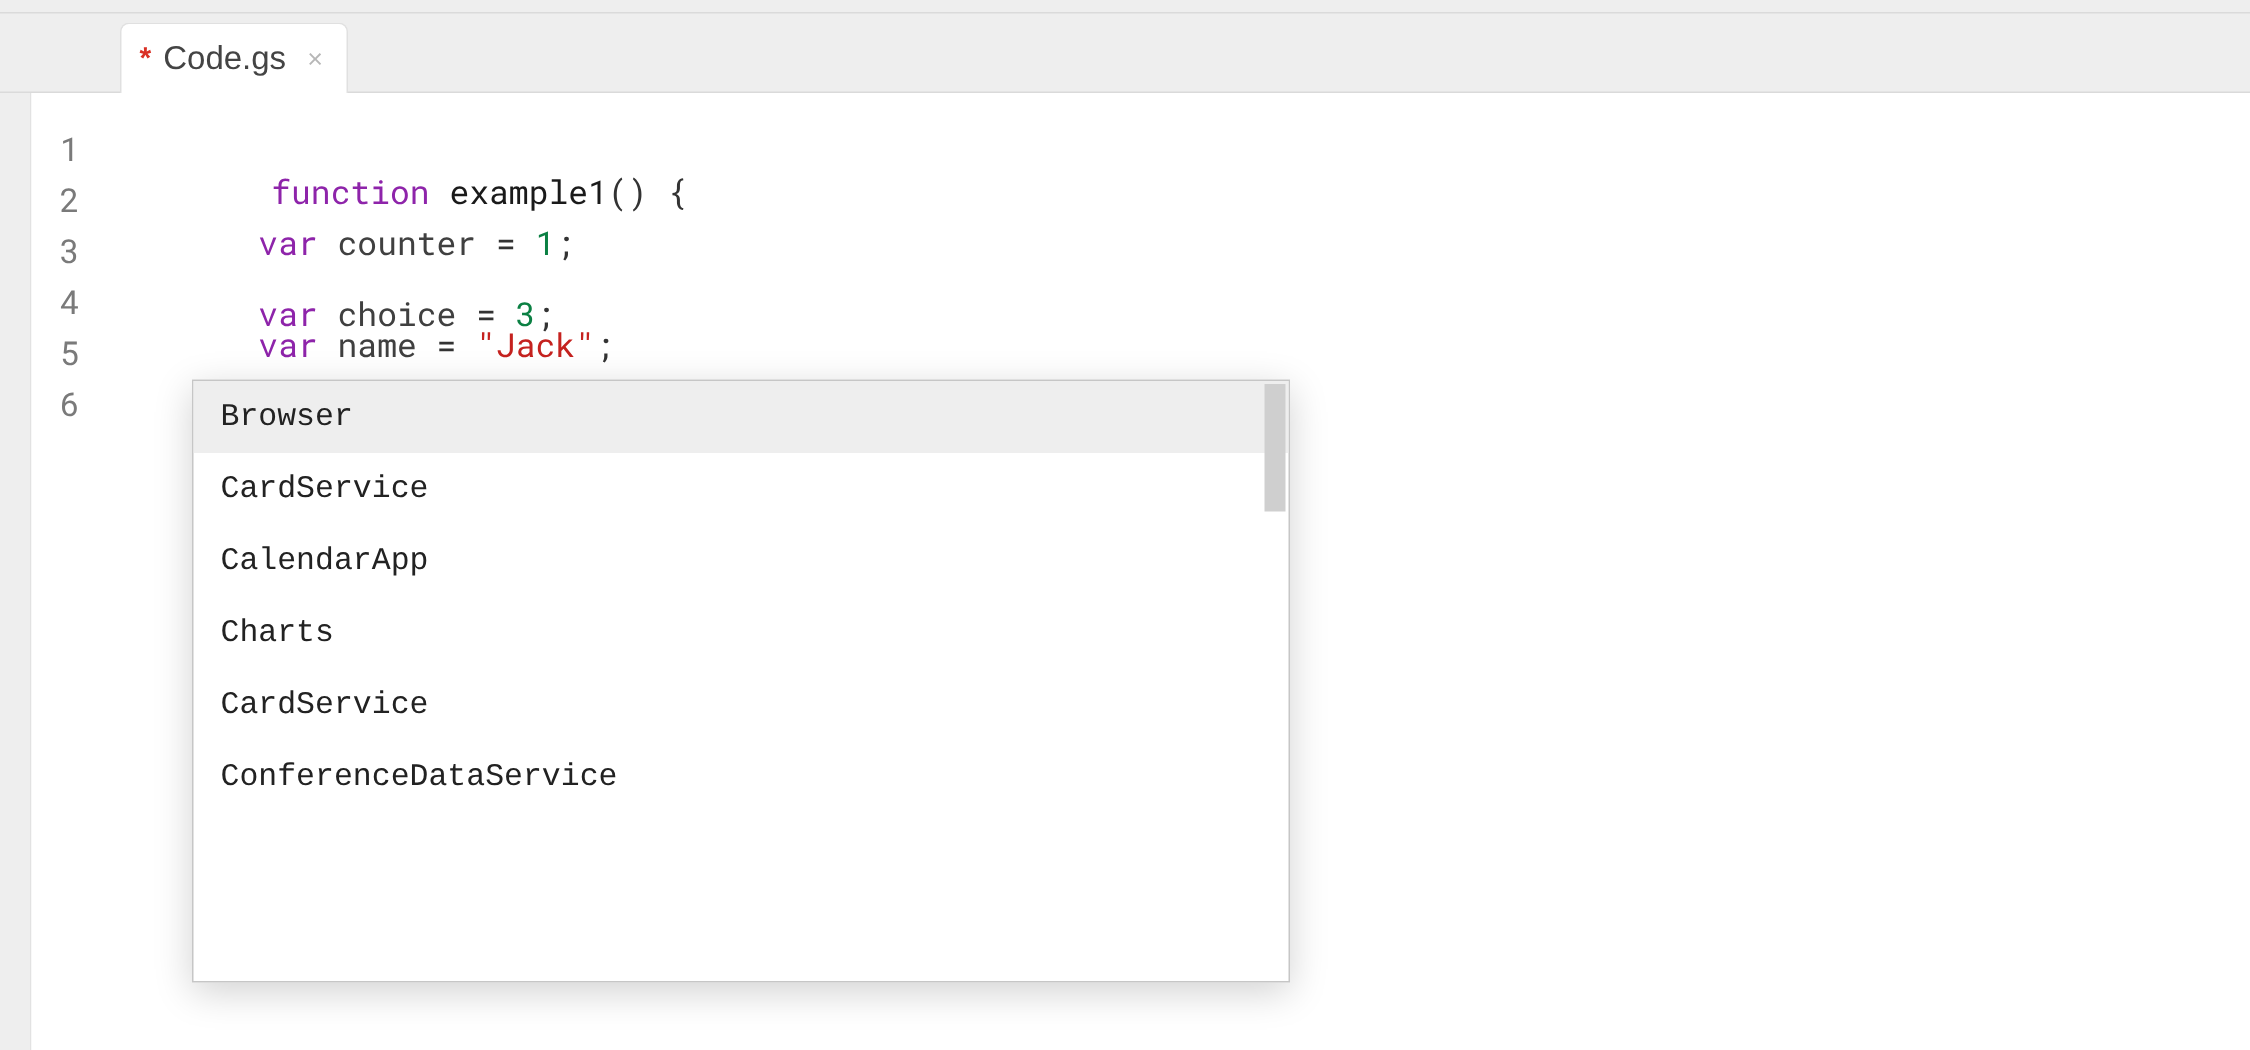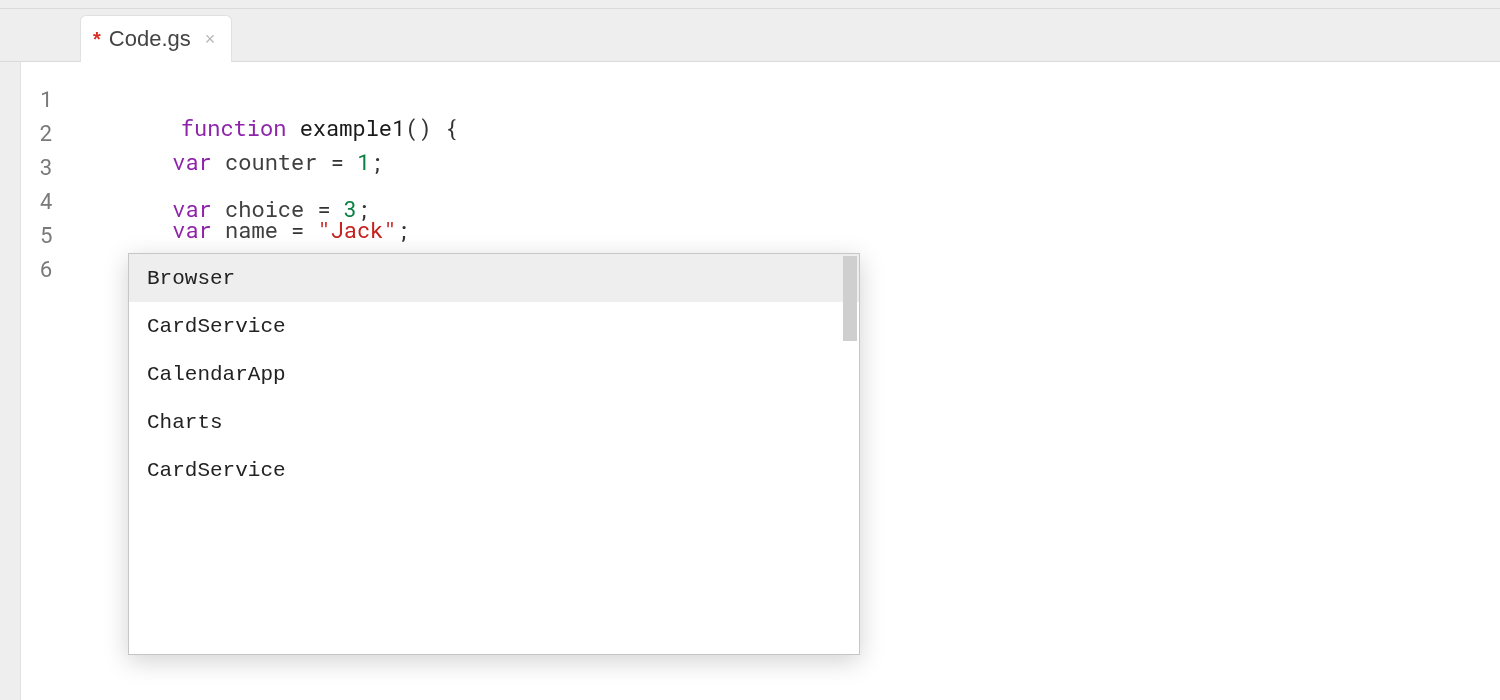--- a/index.html
+++ b/index.html
@@ -160,14 +160,15 @@
     <span class="punct">}</span>
   </div>
 </div>
 
 <div class="autocomplete">
   <div class="ac-item selected">Browser</div>
   <div class="ac-item">CardService</div>
   <div class="ac-item">CalendarApp</div>
   <div class="ac-item">Charts</div>
   <div class="ac-item">CardService</div>
+  <div class="ac-item">ConferenceDataService</div>
   <div class="ac-scroll"></div>
 </div>
 
 </body></html>

